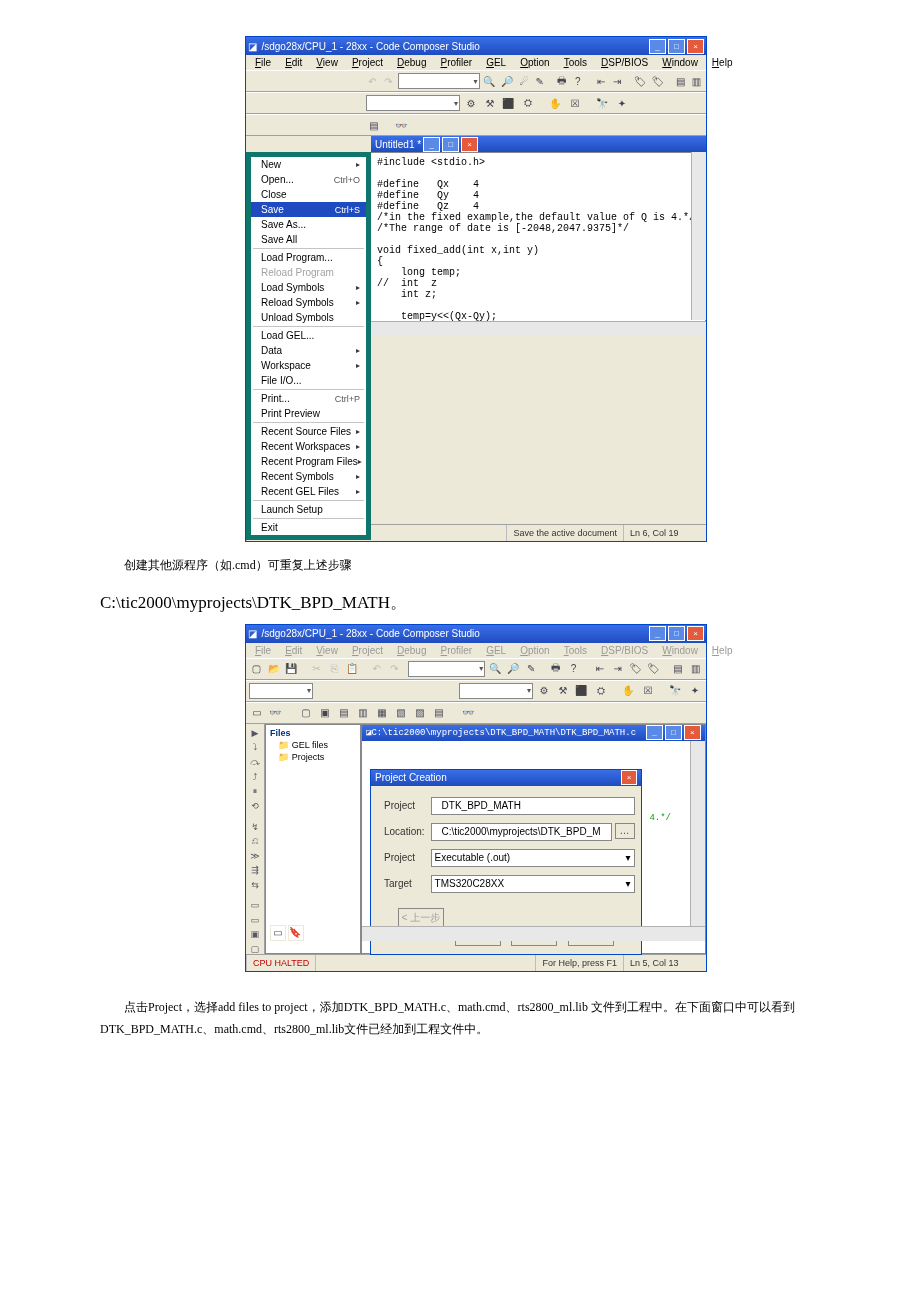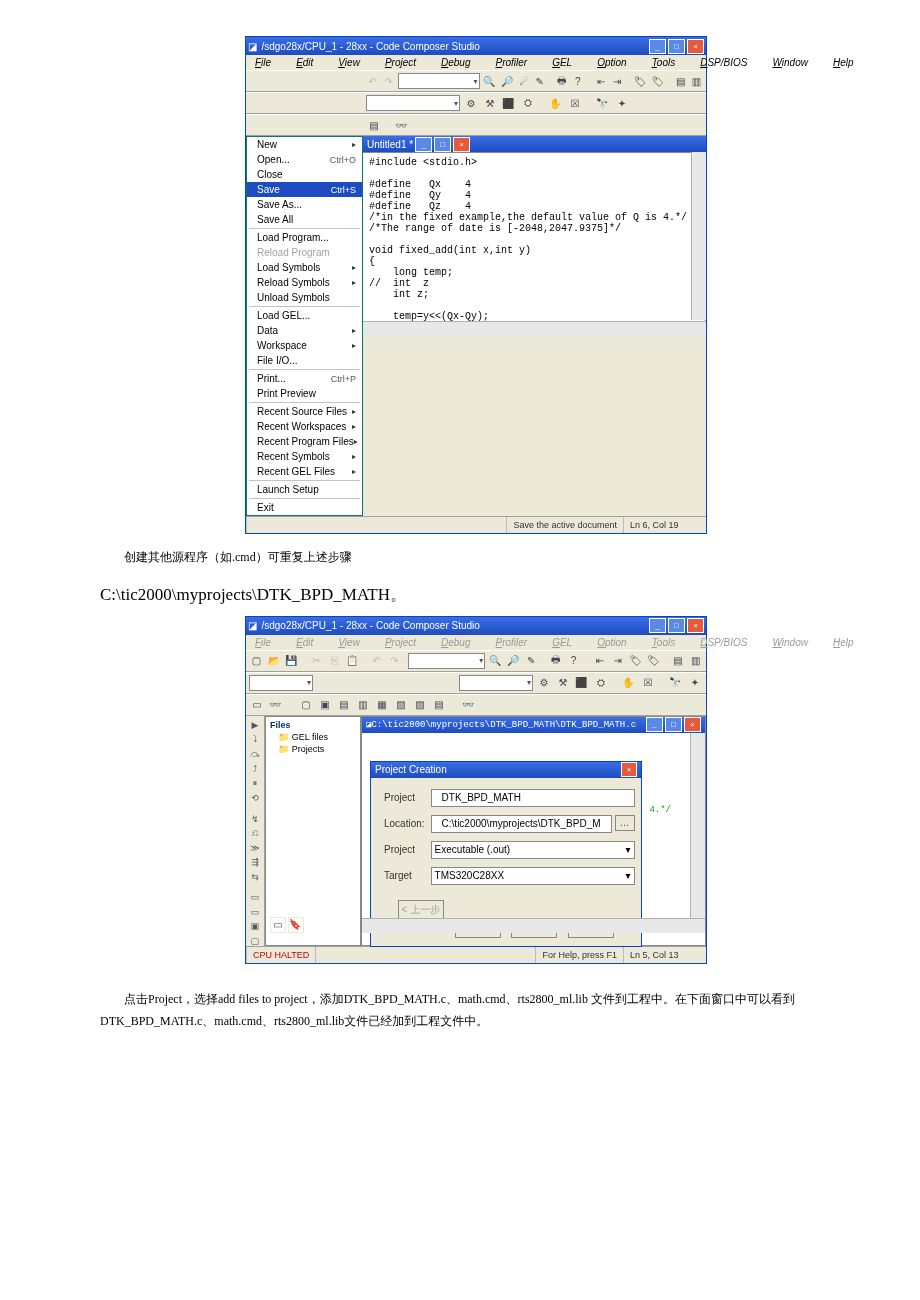--- a/index.html
+++ b/index.html
@@ -6,32 +6,32 @@
   .page { width:920px; min-height:1300px; box-sizing:border-box; padding:30px 100px 60px 100px; }
   
   .para { margin:12px 0; line-height:1.9; font-size:12px; text-indent:2em; }
   .para-no-indent { margin:0 0 6px 52px; line-height:1.7; font-size:17px; }
   
   .win { width:460px; font-family:Tahoma,"Simsun",sans-serif; font-size:10px; color:#000; background:#ece9d8; border:1px solid #0046c8; margin:6px 0 0 145px; }
   .titlebar { height:18px; background:linear-gradient(#3a6ee7,#1e4cc0); color:#fff; display:flex; align-items:center; padding:0 2px; font-size:10px; }
   .titlebar .spacer { flex:1; }
   .tb-btn { width:15px; height:13px; border:1px solid #fff; margin-left:2px; display:flex; align-items:center; justify-content:center; font-size:8px; background:#5a8ae8; color:#fff; }
   .tb-close { background:#e55a3a; }
-  .menubar { display:flex; padding:1px 4px; font-size:10px; color:#000; background:#ece9d8; gap:15px;font-style:italic; }
+  .menubar { display:flex; padding:1px 4px; font-size:10px; color:#000; background:#ece9d8; gap:4px; }
   .menubar span { padding:1px 5px; }
   .menubar span:first-letter { text-decoration:underline; }
   .mi-dis { color:#9a9a9a; }
   .toolbar { display:flex; align-items:center; padding:1px 3px; gap:3px; background:#ece9d8; border-top:1px solid #fff; border-bottom:1px solid #a0a0a0; height:18px; font-size:9px; }
   .tbtn { width:14px; height:14px; border:1px solid #ece9d8; display:flex; align-items:center; justify-content:center; font-size:10px; color:#445; }
   .tbtn.dis { color:#bbb; }
   .combo { height:14px; border:1px solid #888; background:#fff; display:flex; align-items:center; justify-content:flex-end; padding:0 1px; font-size:8px; color:#555; }
   .status { height:16px; background:#ece9d8; border-top:1px solid #a0a0a0; display:flex; font-size:9px; color:#333; }
   .status .cell { border-left:1px solid #bcbcbc; padding:1px 6px; display:flex; align-items:center; }
   
-  .filemenu { position:absolute; left:0; top:0; width:115px; background:#fff; border:1px solid #0f766e; font-size:10px; }
+  .filemenu { position:absolute; left:0; top:16px; width:115px; background:#fff; border:5px solid #0f766e; font-size:10px; }
   .filemenu .row { display:flex; align-items:center; padding:2px 6px 2px 10px; white-space:nowrap; }
   .filemenu .row.sub::after { content:"▸"; margin-left:auto; font-size:8px; color:#333; }
   .filemenu .row.hi { background:#1e4cc0; color:#fff; }
   .filemenu .row .accel { margin-left:auto; color:#555; font-size:9px; }
   .filemenu .row.hi .accel { color:#fff; }
   .filemenu .row.dis { color:#a3a3a3; }
   .filemenu hr { border:none; border-top:1px solid #c4c4c4; margin:1px 2px; }
   
   .editor-wrap { position:relative; background:#888; height:200px; }
   .editor-bar { height:16px; background:linear-gradient(#3a6ee7,#1e4cc0); color:#fff; display:flex; align-items:center; padding:0 4px; font-size:10px; }

